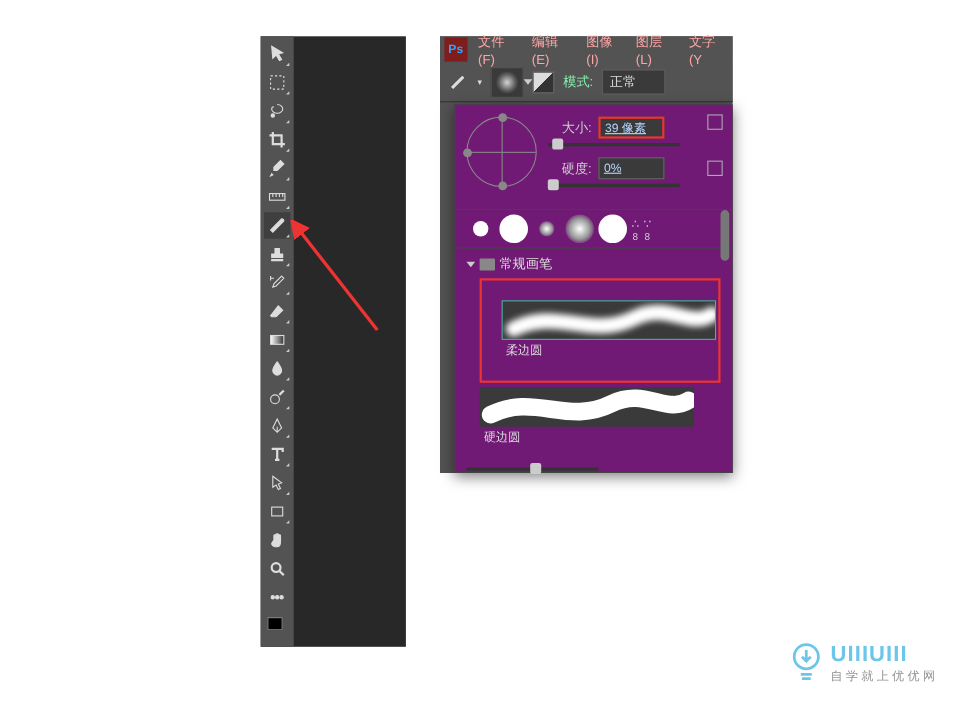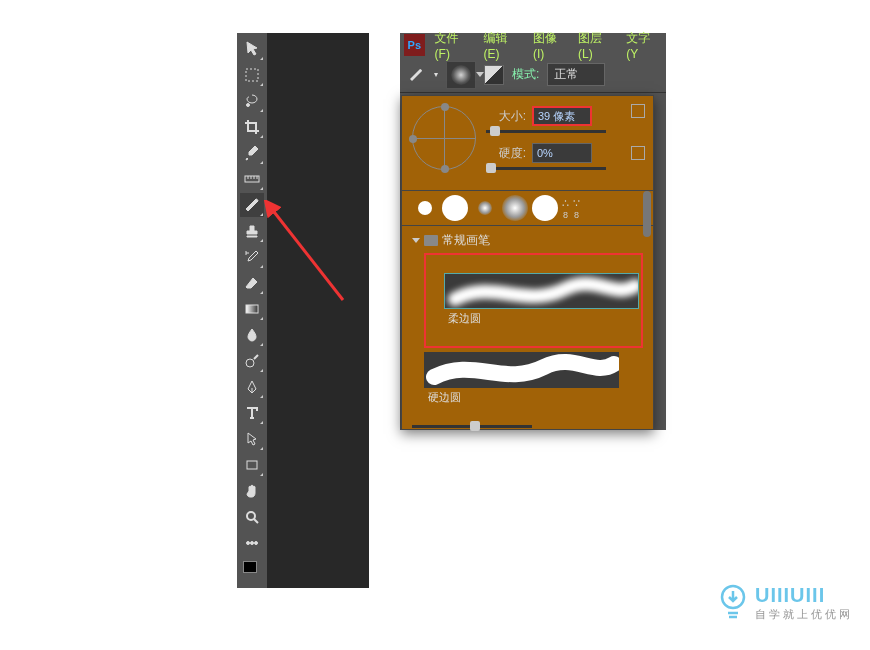--- a/index.html
+++ b/index.html
@@ -15,41 +15,41 @@
   .swatch { width: 18px; height: 14px; margin-top: 4px; position: relative; }
   .swatch .fg { position: absolute; width: 14px; height: 12px; background: #000; border: 1px solid #888; top: 0; left: 0; }
   
   
   .arrow { position: absolute; left: 263px; top: 200px; pointer-events: none; }
   
   
   .right-panel { position: absolute; left: 400px; top: 33px; width: 266px; height: 397px; background: #535353; }
   .titlebar { height: 24px; background: #535353; display: flex; align-items: center; }
   .ps-logo { width: 22px; height: 22px; background: #7f1d1d; color: #31a8ff; display: flex; align-items: center; justify-content: center; font-weight: bold; font-size: 11px; margin: 0 4px; }
-  .menu-item { padding: 0 6px; font-size: 12px; color: #bef264; cursor: pointer; }
+  .menu-item { padding: 0 6px; font-size: 12px; color: #fca5a5; cursor: pointer; }
   
   .optionbar { height: 36px; background: #535353; border-bottom: 1px solid #333; display: flex; align-items: center; padding: 0 6px; gap: 8px; }
   .brush-icon { width: 20px; height: 20px; display: flex; align-items: center; justify-content: center; }
   .brush-preview { width: 30px; height: 28px; background: #3a3a3a; border: 1px solid #555; display: flex; align-items: center; justify-content: center; position: relative; }
   .brush-preview .dot { width: 20px; height: 20px; border-radius: 50%; background: radial-gradient(circle, rgba(220,220,220,0.95) 0%, rgba(120,120,120,0.5) 55%, transparent 75%); }
   .brush-preview .caret { position: absolute; right: -9px; top: 10px; width: 0; height: 0; border-left: 4px solid transparent; border-right: 4px solid transparent; border-top: 5px solid #ccc; }
   .mode-label { color: #86efac; }
   .mode-select { background: #3a3a3a; border: 1px solid #666; color: #ddd; padding: 2px 12px 2px 6px; width: 58px; }
   
   
-  .popup { position: absolute; left: 401px; top: 95px; width: 253px; height: 335px; background: #a16207; border: 1px solid #444; box-shadow: 0 4px 12px rgba(0,0,0,0.5); }
+  .popup { position: absolute; left: 413px; top: 95px; width: 253px; height: 335px; background: #701a75; border: 1px solid #444; box-shadow: 0 4px 12px rgba(0,0,0,0.5); }
   .popup-top { display: flex; padding: 10px; gap: 10px; }
   .angle-widget { width: 64px; height: 64px; border: 1px solid #888; border-radius: 50%; position: relative; }
   .angle-widget::before { content: ''; position: absolute; left: 0; right: 0; top: 50%; border-top: 1px solid #888; }
   .angle-widget::after { content: ''; position: absolute; top: 0; bottom: 0; left: 50%; border-left: 1px solid #888; }
   .angle-node { position: absolute; width: 8px; height: 8px; background: #888; border-radius: 50%; }
   .controls { flex: 1; }
   .ctrl-row { display: flex; align-items: center; margin-bottom: 4px; gap: 6px; }
   .ctrl-label { color: #ccc; width: 40px; text-align: right; }
-  .ctrl-input { width: 60px; height: 20px; background: #3a3a3a; border: 1px solid #666; color: #b7d5ff; font-size: 11px; padding: 0 4px; text-align: left; display: flex; align-items: center; }
+  .ctrl-input { width: 60px; height: 20px; background: #3a3a3a; border: 1px solid #666; color: #b7d5ff; font-size: 11px; padding: 0 4px; text-align: left; display: flex; align-items: center; text-decoration: underline; }
   .ctrl-input.hl { border: 2px solid #e33; }
   .slider { width: 120px; height: 3px; background: #333; margin: 4px 0 10px 0; position: relative; }
   .slider .thumb { position: absolute; top: -4px; width: 10px; height: 10px; background: #ccc; border-radius: 2px; }
   .panel-icon { position: absolute; right: 8px; top: 8px; width: 14px; height: 14px; border: 1px solid #aaa; }
   .panel-icon2 { position: absolute; right: 8px; top: 50px; width: 14px; height: 14px; border: 1px solid #aaa; }
   
   .preset-row { display: flex; gap: 4px; padding: 4px 10px; align-items: center; border-top: 1px solid #444; border-bottom: 1px solid #444; }
   .preset-circle { width: 26px; height: 26px; display: flex; align-items: center; justify-content: center; }
   .pc-hard { border-radius: 50%; background: #fff; }
   .pc-soft { border-radius: 50%; background: radial-gradient(circle, #fff 0%, #999 50%, transparent 80%); }

